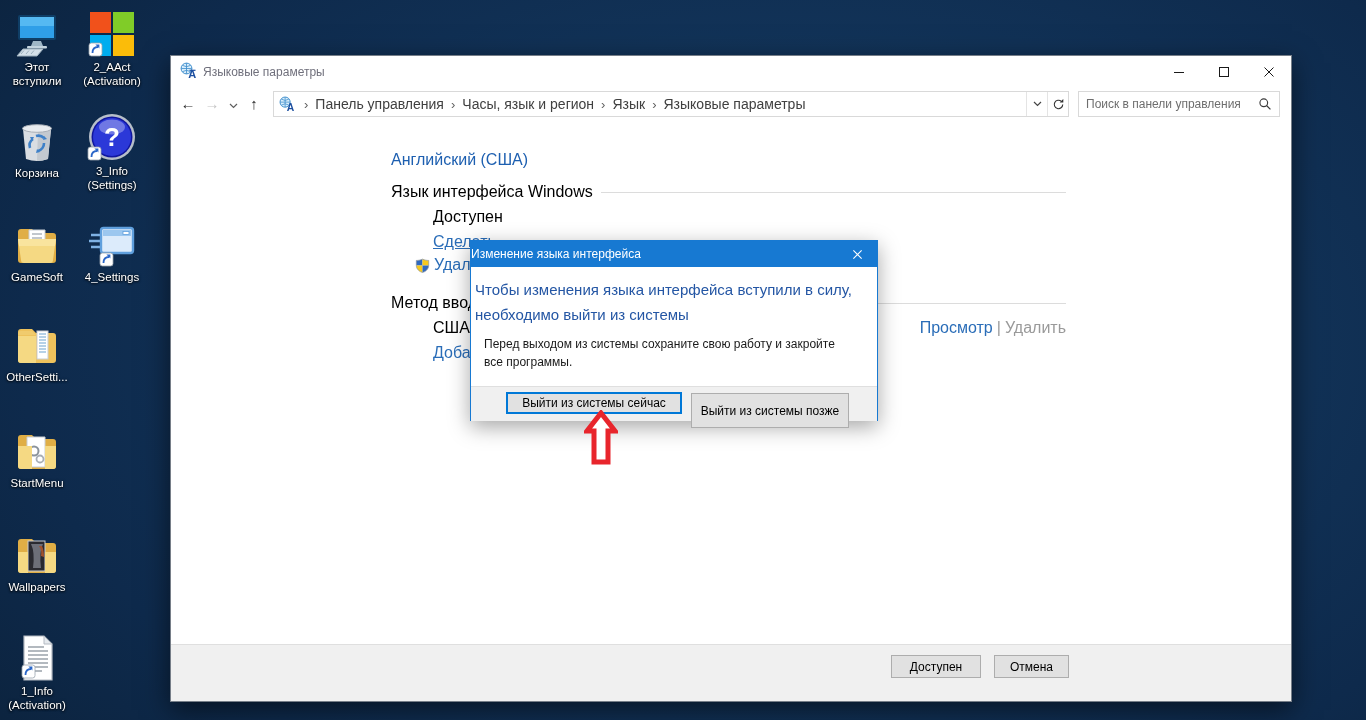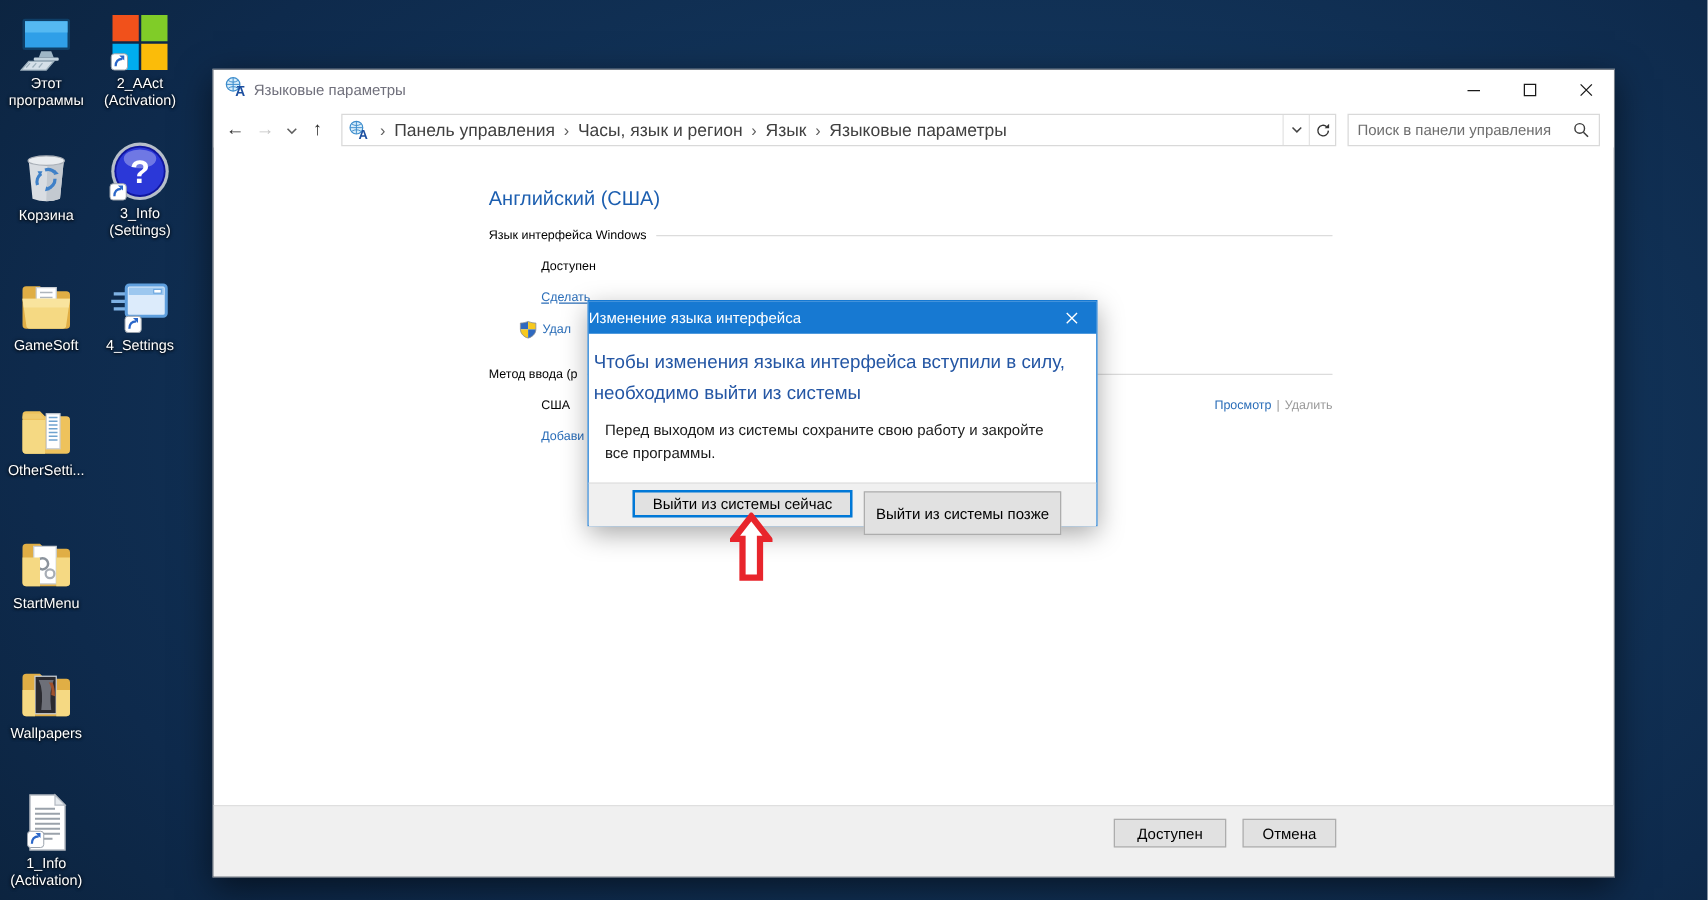--- a/index.html
+++ b/index.html
@@ -33,21 +33,21 @@
   .crumb { font-size:14px; color:#404040; padding:0 2px; white-space:nowrap; }
   .crumb-sep { font-size:13px; color:#5f5f5f; padding:0 5px; }
   .addr-seg { height:24px; width:21px; display:flex; align-items:center; justify-content:center;
               border-left:1px solid #e4e4e4; }
   .searchbox { position:absolute; left:907px; top:3px; width:202px; height:26px;
                border:1px solid #d9d9d9; background:#fff; display:flex; align-items:center; padding:0 7px; }
   .searchbox input { border:none; outline:none; flex:1; font-size:12px; color:#333;
                      font-family:"Liberation Sans","DejaVu Sans",sans-serif; }
   .searchbox input::placeholder { color:#6e6e6e; opacity:1; }
   
-  .content-abs { position:absolute; font-size:10px; color:#000; white-space:nowrap; }
+  .content-abs { position:absolute; font-size:16px; color:#000; white-space:nowrap; }
   .page-heading { font-size:16px; color:#1d5fb0; }
   .section-row { display:flex; align-items:center; gap:8px; }
   .section-row .rule { flex:1; height:1px; background:#dcdcdc; }
   a.cp-link { color:#2a6db8; text-decoration:none; cursor:pointer; }
   a.cp-link.u { text-decoration:underline; }
   .link-gray { color:#9a9a9a;margin-top:39px; }
   .sep-gray { color:#9a9a9a; padding:0 4px; }
   
   .winfooter { position:absolute; left:0; bottom:0; width:100%; height:57px;
                background:#f0f0f0; border-top:1px solid #dfdfdf; }
@@ -83,21 +83,21 @@
       <svg width="48" height="48" viewBox="0 0 48 48">
         <rect x="5" y="5" width="38" height="25" rx="2" fill="#0f3e66"></rect>
         <rect x="7" y="7" width="34" height="21" fill="#2f9fe8"></rect>
         <rect x="7" y="7" width="34" height="9" fill="#55b9f2"></rect>
         <path d="M20 31 h8 l2 5 h-12 z" fill="#9fb6c6"></path>
         <rect x="14" y="36" width="20" height="2.5" rx="1" fill="#c3d3de"></rect>
         <path d="M4 46 l6-7 h20 l-6 7 z" fill="#d5e0e9" stroke="#9db0bd" stroke-width="1"></path>
         <path d="M8 44 l3-3.5 M13 44 l3-3.5 M18 44 l3-3.5" stroke="#9db0bd" stroke-width="1"></path>
       </svg>
     </div>
-    <div class="dicon-label">Этот программы</div>
+    <div class="dicon-label">Этот вступили</div>
   </div>
 
   <div class="dicon" style="left:75px;top:8px">
     <div class="dicon-img">
       <svg width="48" height="48" viewBox="0 0 48 48">
         <rect x="2" y="2" width="21" height="21" fill="#f1511b"></rect>
         <rect x="25" y="2" width="21" height="21" fill="#80cc28"></rect>
         <rect x="2" y="25" width="21" height="21" fill="#00adef"></rect>
         <rect x="25" y="25" width="21" height="21" fill="#fbbc09"></rect>
         <g>

